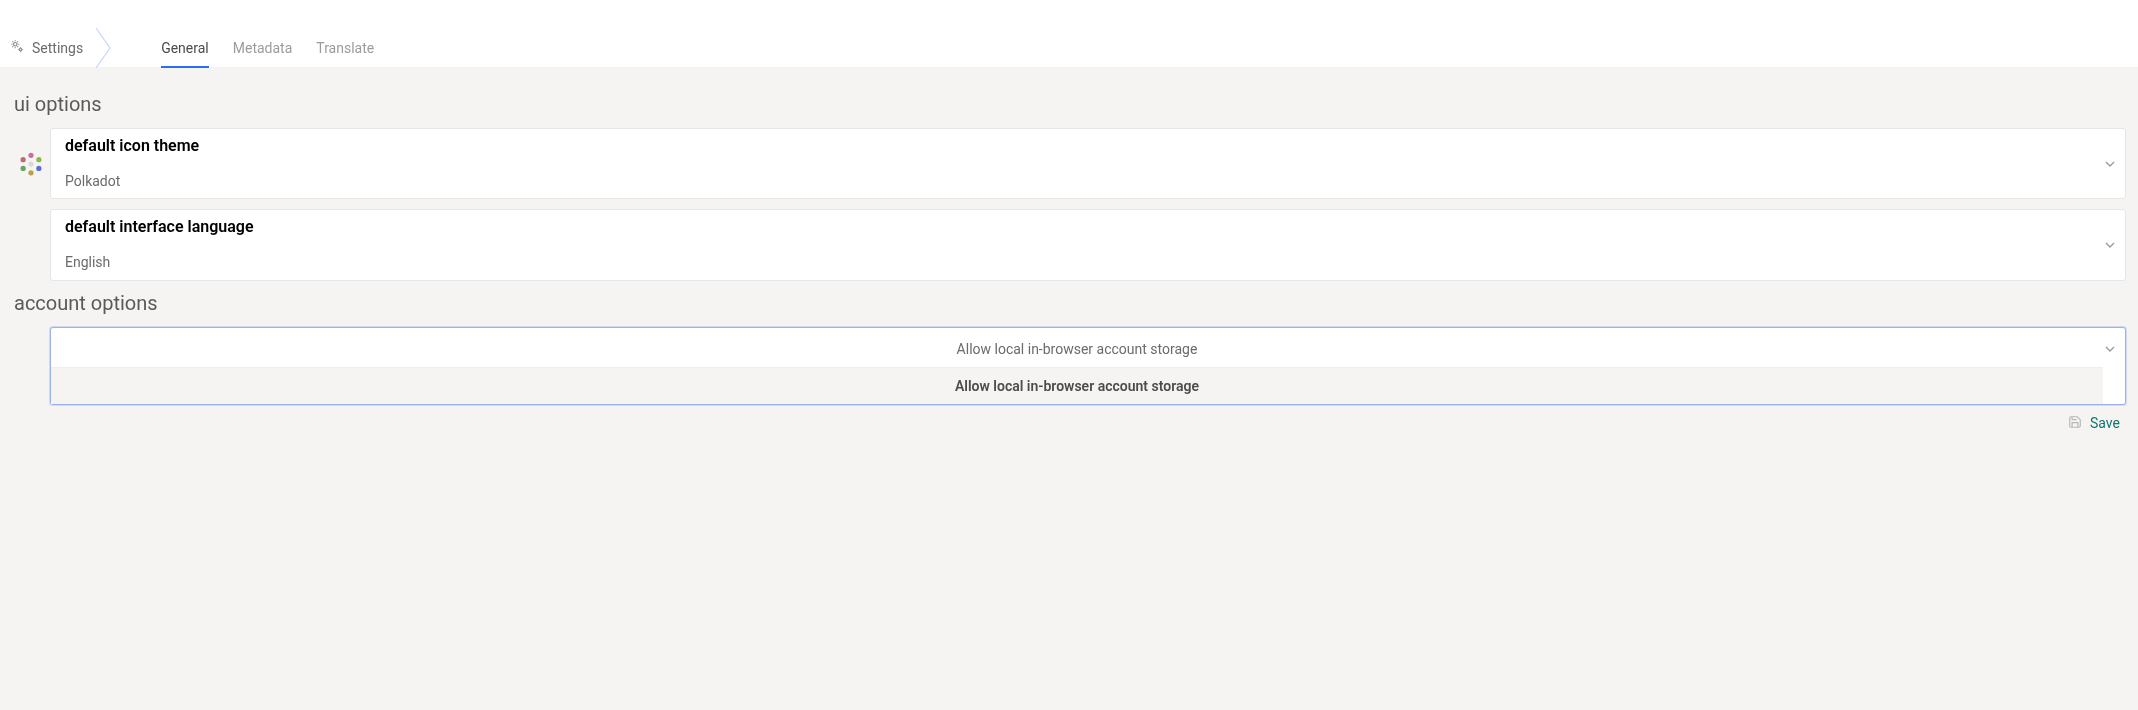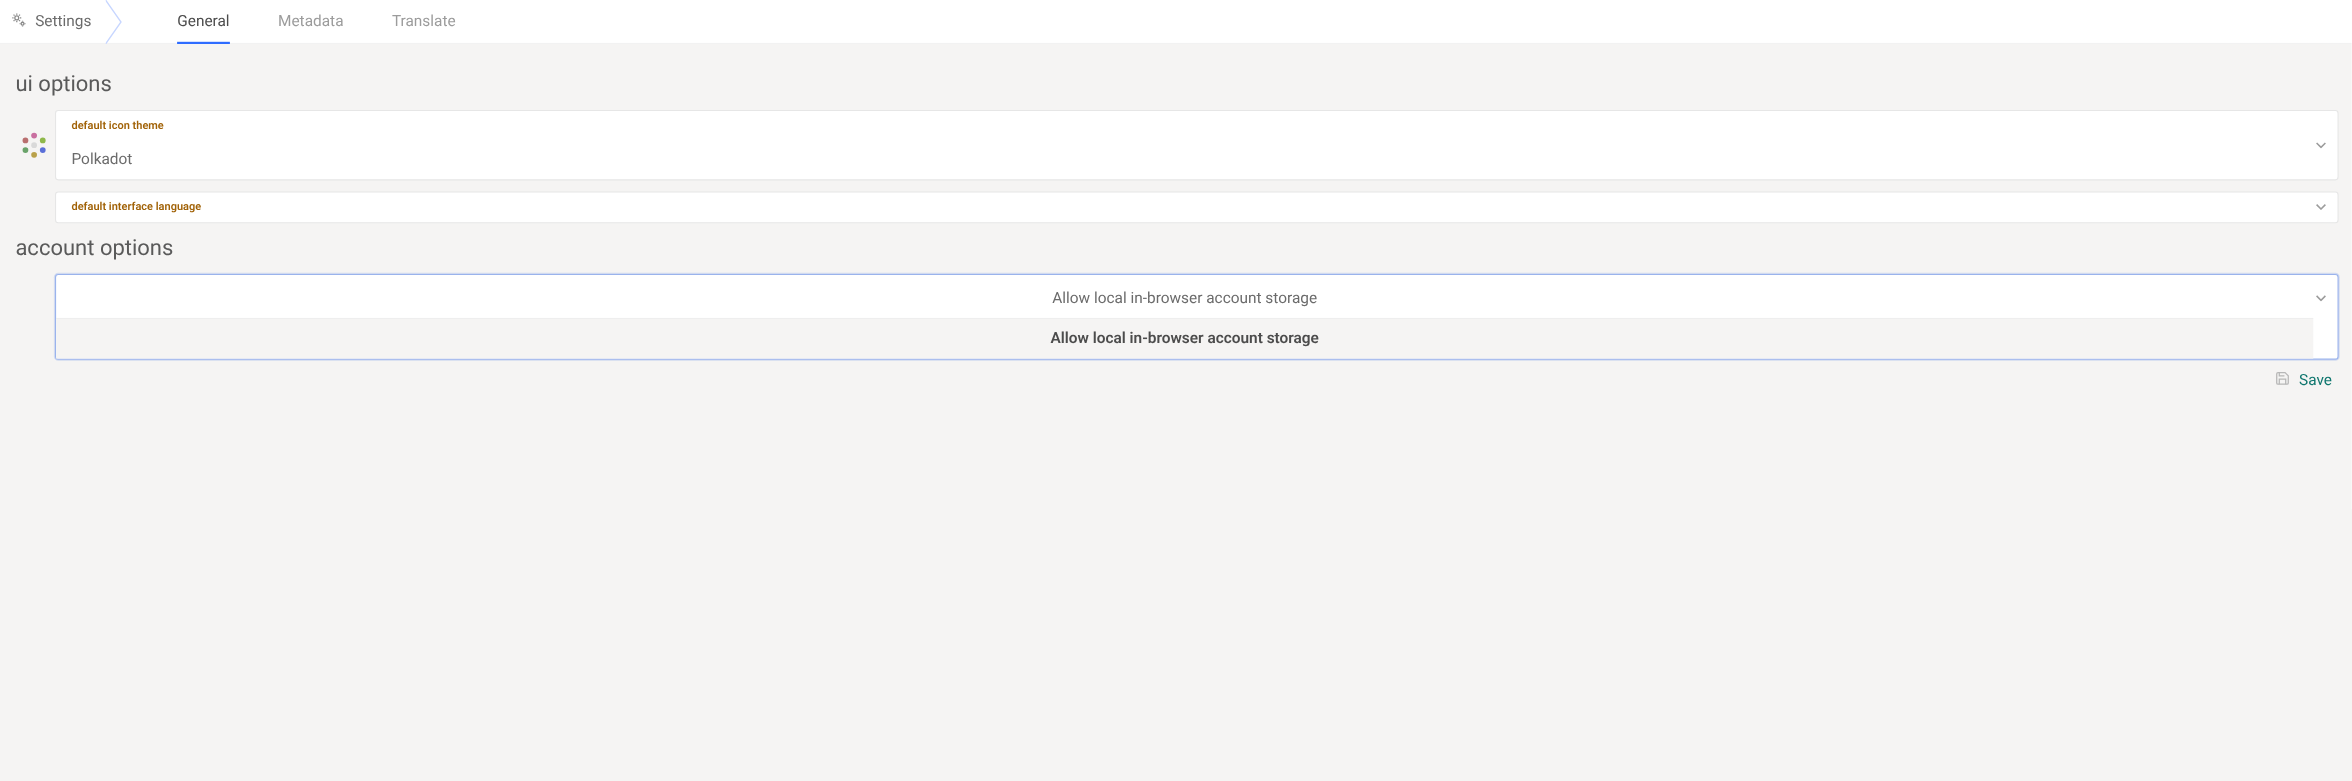--- a/index.html
+++ b/index.html
@@ -11,39 +11,40 @@
     width: 2138px;
   }
 
   
   .topbar {
     display: flex;
     align-items: stretch;
     height: 40px;
     background: #fff;
     border-bottom: 1px solid #f2f2f2;
+    margin-top: 28px;
   }
   .crumb {
     display: flex;
     align-items: center;
     gap: 8px;
     padding: 0 14px 0 10px;
     color: #6b6b6b;
     position: relative;
   }
   .crumb-arrow {
     width: 24px;
     height: 40px;
     position: relative;
   }
   .crumb-arrow svg { position: absolute; top:0; left:-1px; }
   .tabs {
     display: flex;
     align-items: stretch;
-    gap: 44px;
+    gap: 24px;
     padding-left: 40px;
   }
   .tab {
     display: flex;
     align-items: center;
     color: #9c9c9c;
     cursor: pointer;
     position: relative;
   }
   .tab.active {
@@ -95,23 +96,23 @@
   .dropdown {
     flex: 1;
     background: #fff;
     border: 1px solid #e6e6e6;
     border-radius: 3px;
     padding: 7px 36px 7px 14px;
     position: relative;
     cursor: pointer;
   }
   .dropdown .dd-label {
-    font-size: 10px;
+    font-size: 16px;
     font-weight: 600;
-    color: #a16207;
+    color: #000000;
     line-height: 1.3;
   }
   .dropdown .dd-value {
     font-size: 14px;
     color: #6b6b6b;
     line-height: 1.4;
     margin-top: 15px;
   }
   .dropdown .dd-caret {
     position: absolute;
@@ -221,20 +222,21 @@
           </svg>
       </span>
     </div>
   </div>
 
 
   <div class="field-row">
     <div class="field-lead"></div>
     <div class="dropdown">
       <div class="dd-label">default interface language</div>
+      <div class="dd-value">English</div>
       <span class="dd-caret">
         <svg width="10" height="6" viewBox="0 0 10 6">
             <path d="M1 1l4 4 4-4" fill="none" stroke="#9c9c9c" stroke-width="1.4"></path>
           </svg>
       </span>
     </div>
   </div>
 
   <div class="section-title mt">account options</div>
 

